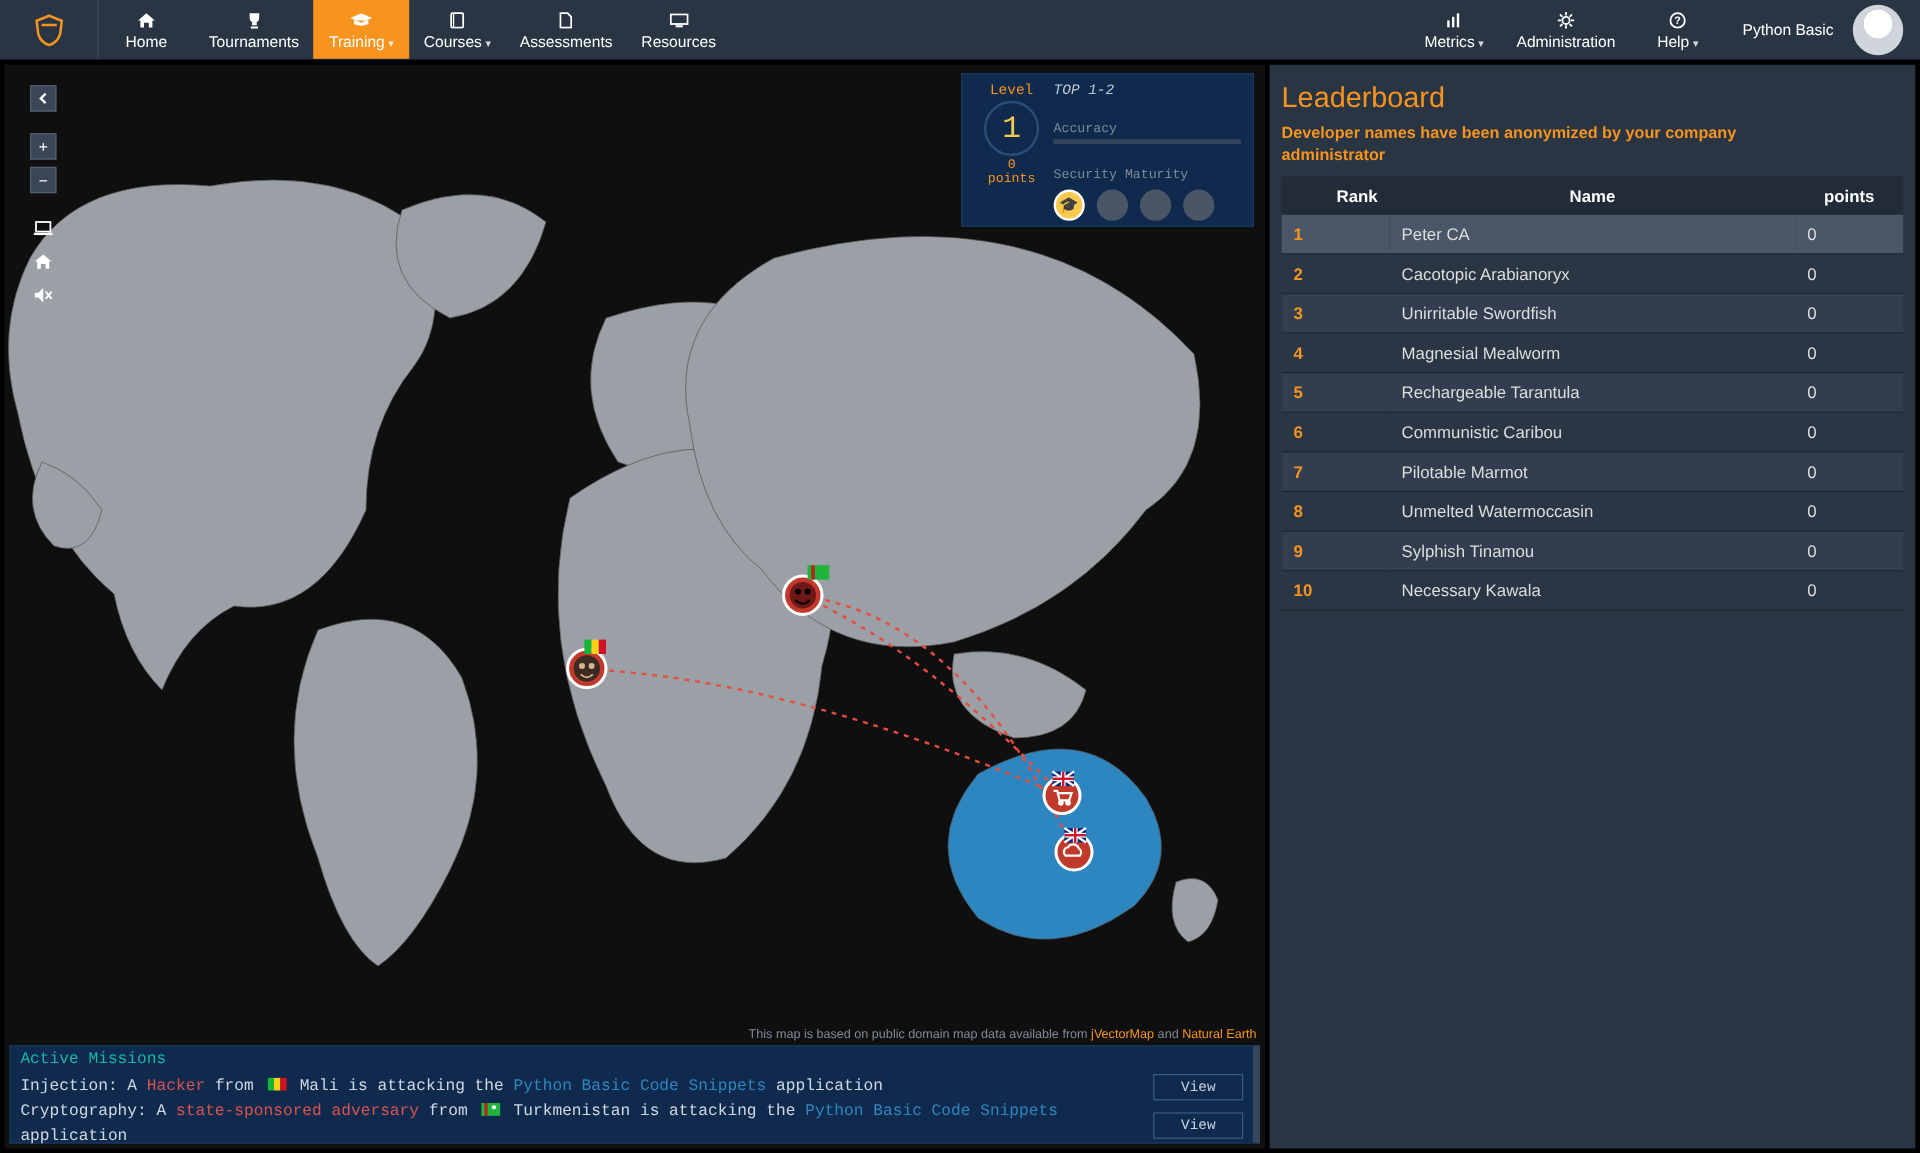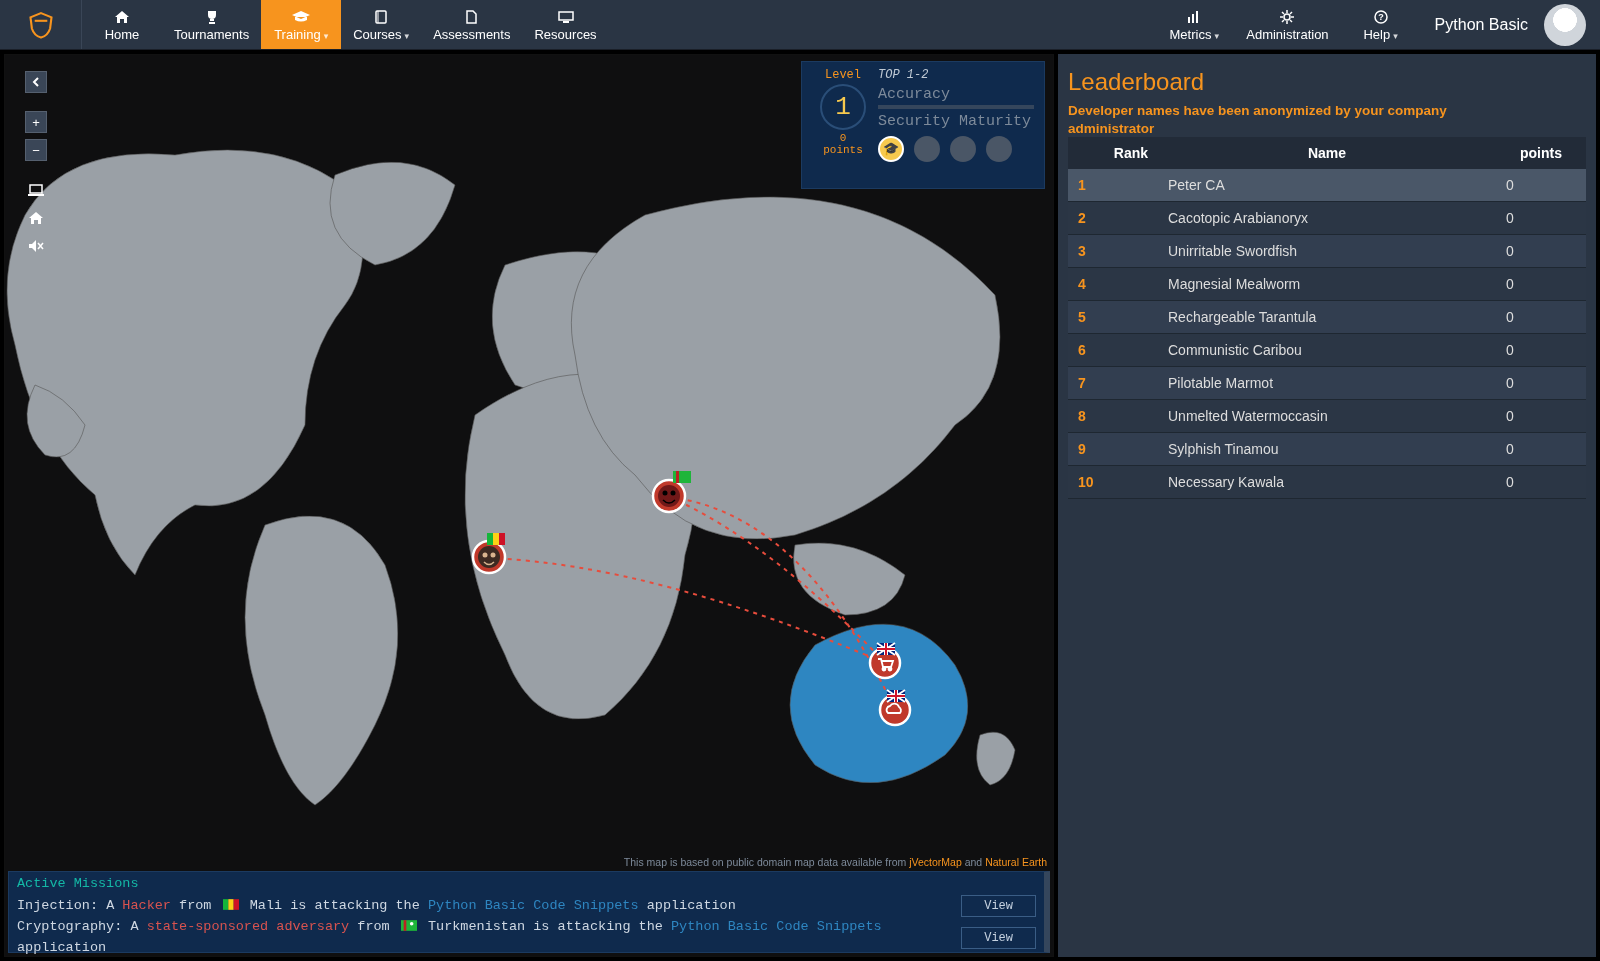--- a/index.html
+++ b/index.html
@@ -7,59 +7,59 @@
   
   
   .topnav { height: 50px; background: #2a3544; display: flex; align-items: stretch; border-bottom: 1px solid #1a1f28; }
   .logo-cell { width: 82px; display:flex; align-items:center; justify-content:center; border-right:1px solid #3a4657;}
   .nav-items { display:flex; }
   .nav-item { min-width: 80px; padding: 6px 12px 4px 12px; display:flex; flex-direction:column; align-items:center; justify-content:center; font-size:13px; color:#fff; cursor:pointer; }
   .nav-item.active { background:#f7941e; color:#fff; }
   .nav-item .ico { height:16px; display:flex; align-items:center; justify-content:center; margin-bottom:2px;}
   .nav-spacer { flex:1; }
   .nav-right { display:flex; align-items:stretch; }
-  .nav-username { display:flex; align-items:center; padding:0 14px; color:#fff; font-size:16px;}
+  .nav-username { display:flex; align-items:center; padding:0 14px; color:#fff; font-size:13px;}
   .avatar { width:42px; height:42px; border-radius:50%; background: radial-gradient(circle at 50% 38%, #fff 0 35%, #d0d5db 36% 100%); margin:4px 14px 4px 2px; align-self:center;}
   .caret { font-size:9px; margin-left:3px; opacity:.8;}
   
   
   .content { display:flex; height: 911px; padding: 4px; gap:4px;}
   .left-pane { width: 1050px; position:relative; background:#0f0f10; border:1px solid #111; overflow:hidden;}
   .right-pane { flex:1; background:#2a3544; padding: 14px 10px; }
   
   
   .map-controls { position:absolute; left:20px; top:16px; display:flex; flex-direction:column; gap:6px; z-index:30;}
   .map-btn { width:22px; height:22px; background:#3a4657; border:1px solid #55606f; color:#fff; font-size:13px; display:flex; align-items:center; justify-content:center; cursor:pointer;}
 
   
   .level-panel { position:absolute; right:8px; top:6px; width:244px; height:128px; background:#0f2a4d; border:1px solid #1b3a60; display:flex; padding:6px 10px; font-family: "Courier New", monospace; z-index:30;}
   .level-left{ width:62px; text-align:center; }
   .lvl-label{ color:#f7941e; font-size:12px;}
   .lvl-circle{ width:46px;height:46px;border:2px solid #2a4e78;border-radius:50%; margin:2px auto 0 auto; display:flex;align-items:center;justify-content:center; color:#f7c94e; font-size:26px;}
   .lvl-points{ color:#f7941e; font-size:11px; margin-top:2px; line-height:1.1;}
   .level-right{flex:1; padding-left:4px;}
   .lvl-top{ color:#bfc9d4; font-size:12px;font-style:italic;}
-  .lvl-stat{ color:#7d8a9a; font-size:15px; margin-top:4px;}
+  .lvl-stat{ color:#7d8a9a; font-size:11px; margin-top:20px;}
   .lvl-bar{ height:4px; background:#35465c; margin-top:2px;}
   .medals{ display:flex; gap:10px; margin-top:6px;}
   .medal{ width:26px;height:26px;border-radius:50%; background:#4a5666; display:flex;align-items:center;justify-content:center; font-size:13px; color:#2a3544;}
   .medal.gold{ background:#f7c94e; border:2px solid #fff; color:#8a5a00;}
   
   
   .world { position:absolute; left:0; top:0; width:1050px; height:770px;}
   .world svg { width:100%; height:100%; display:block; }
   .world path.land { fill:#9aa0a6; stroke:#555; stroke-width:0.6; }
   .world path.aus  { fill:#2e86c1; stroke:#555; stroke-width:0.6; }
   .dash { stroke:#e74c3c; stroke-width:2; stroke-dasharray:4 5; fill:none;}
   .node { stroke:#fff; stroke-width:2.5;}
   .node.red { fill:#c0392b;}
   
   
   .lb-title { color:#f7941e; font-size:24px; font-weight:500; margin-bottom:6px;}
-  .lb-note  { color:#f7941e; font-size:13.5px; font-weight:bold; line-height:1.3; max-width:380px;}
+  .lb-note  { color:#f7941e; font-size:13.5px; font-weight:bold; line-height:1.3; margin-bottom:10px; max-width:380px;}
   table.lb { width:100%; border-collapse:collapse; font-size:14px;}
   table.lb thead th { background:#222b38; color:#fff; font-weight:bold; padding:8px 10px; text-align:center;}
   table.lb thead th:first-child{ text-align:right; width:90px;}
   table.lb tbody td { padding:8px 10px; border-bottom:1px solid #1e2731;}
   table.lb tbody tr:nth-child(odd){ background:#323e50;}
   table.lb tbody tr:nth-child(even){ background:#2b3645;}
   table.lb tbody tr:first-child{ background:#4a5768;}
   td.rank{ color:#f7941e; font-weight:bold; width:90px;}
   td.pts{ width:90px;}
   

